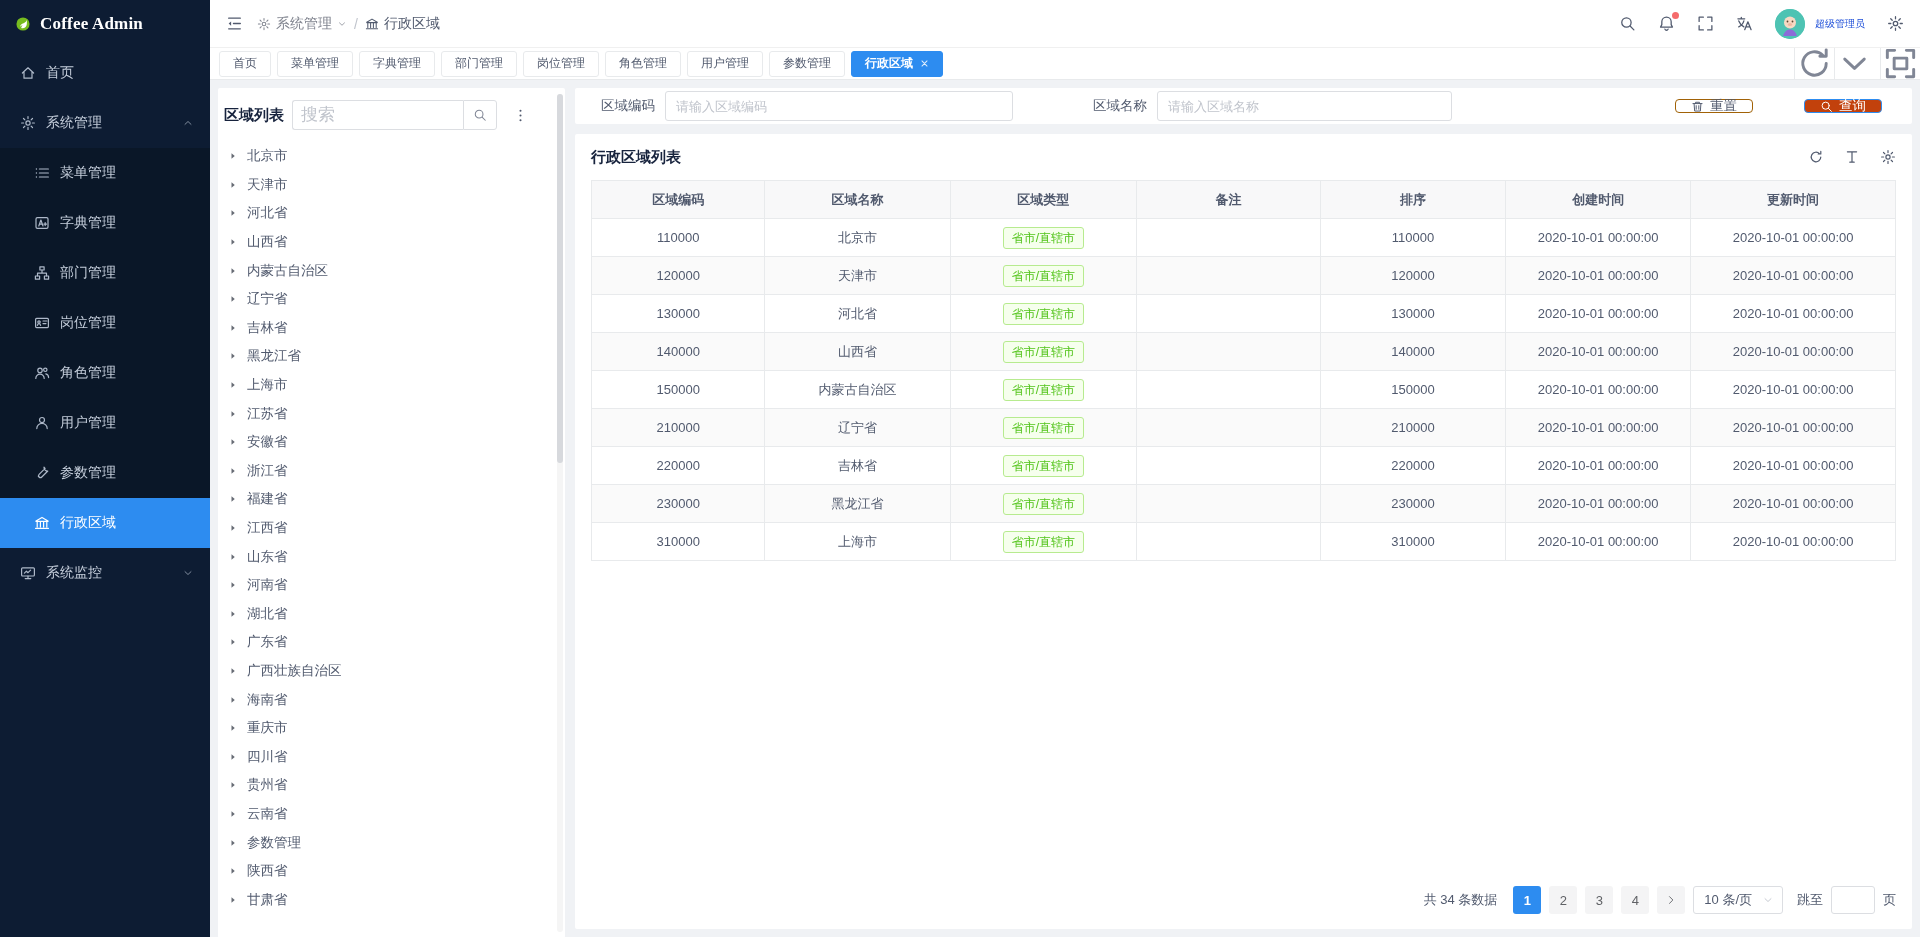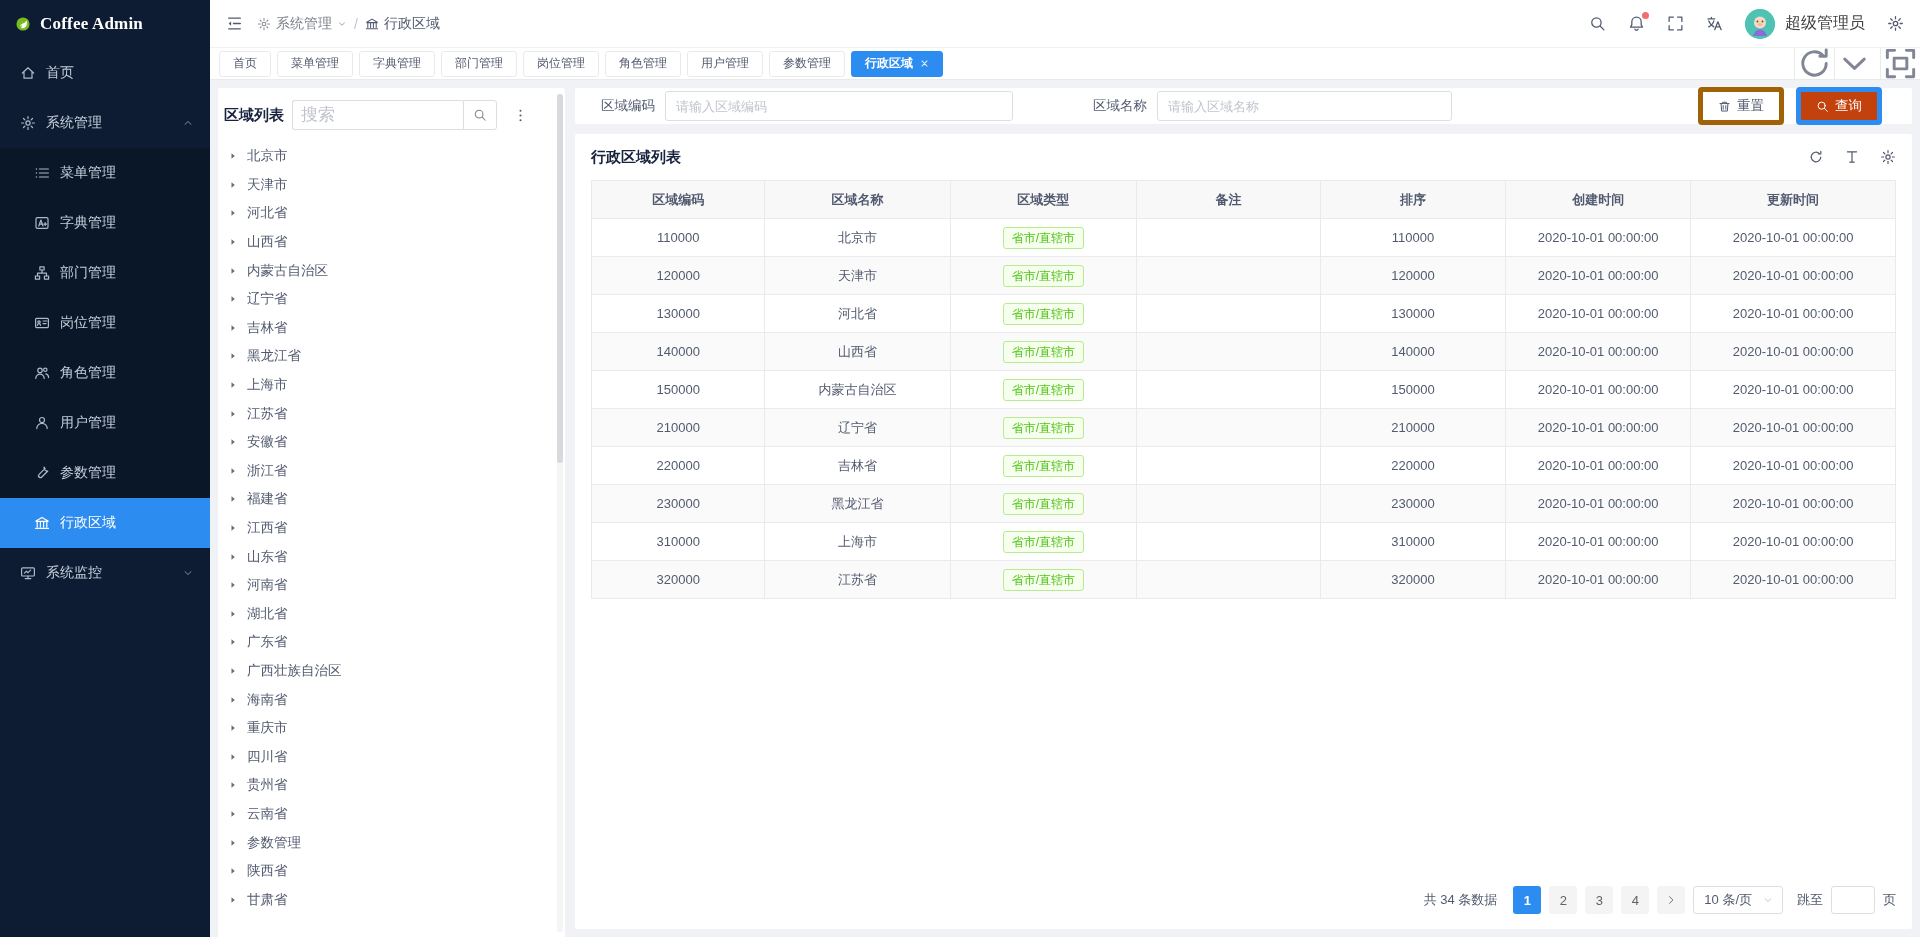--- a/index.html
+++ b/index.html
@@ -33,21 +33,21 @@
   .crumbs { display:flex; align-items:center; gap:7px; color:#80848f; font-size:14px; }
   .crumbs .ic { font-size:14px; }
   .crumb-link { display:flex; align-items:center; gap:5px; cursor:pointer; }
   .crumb-sep { color:#c0c4cc; }
   .crumb-cur { color:#515a6e; display:flex; align-items:center; gap:5px; cursor:pointer; }
   .top-right { margin-left:auto; display:flex; align-items:center; gap:22px; }
   .top-right .tool { position:relative; }
   .tool.has-dot::after { content:""; position:absolute; top:-3px; right:-4px; width:7px; height:7px; border-radius:50%; background:#f56c6c; }
   .userbox { display:flex; align-items:center; gap:10px; cursor:pointer; }
   .avatar { width:30px; height:30px; border-radius:50%; background:#4ec3b3; overflow:hidden; display:flex; align-items:center; justify-content:center; }
-  .username { font-size:16px; color:#404040; }
+  .username { font-size:10px; color:#1d4ed8; }
 
   
   .tabbar { height:32px; background:#ffffff; border-bottom:1px solid #e8eaec; display:flex; align-items:center; padding-left:9px; position:relative; flex-shrink:0; }
   .tabs { display:flex; align-items:center; overflow:hidden; margin-right:128px; }
   .tab { display:inline-flex; align-items:center; height:26px; padding:0 13px; border:1px solid #e8eaec; background:#fff; border-radius:3px; margin-right:6px; font-size:12px; color:#515a6e; gap:7px; cursor:pointer; white-space:nowrap; }
   .tab.on { background:#2d8cf0; border-color:#2d8cf0; color:#fff; font-weight:bold; }
   .tab .close { display:none; font-size:9px; opacity:.85; cursor:pointer; }
   .tab .close.show { display:inline-flex; }
   .tab-ctrls { position:absolute; right:0; top:0; bottom:0; display:flex; background:#fff; }
   .tab-ctrl { width:40px; border-left:1px solid #e8eaec; display:flex; align-items:center; justify-content:center; color:#808695; font-size:15px; cursor:pointer; }
@@ -74,21 +74,21 @@
   
   .work { flex:1; display:flex; flex-direction:column; gap:10px; min-width:0; }
   .filter-card { background:#fff; border-radius:2px; height:36px; flex-shrink:0; display:flex; align-items:center; padding:0 30px 0 26px; }
   .f-label { font-size:13.5px; color:#515a6e; white-space:nowrap; margin-right:10px; }
   .f-input { height:30px; border:1px solid #dcdee2; border-radius:3px; padding:0 10px; font-size:13px; color:#515a6e; outline:none; font-family:inherit; }
   .f-input::placeholder { color:#c0c4cc; }
   .f-code { width:348px; }
   .f-name { width:295px; margin-right:0; }
   .gap2 { margin-left:80px; }
   .f-btns { margin-left:auto; display:flex; gap:12px; }
-  .btn { height:38px; display:inline-flex; align-items:center; gap:6px; padding:0 15px; border-radius:4px; font-size:13.5px; cursor:pointer; border:5px solid #a16207; background:#fff; color:#515a6e; font-family:inherit; }
+  .btn { height:14px; display:inline-flex; align-items:center; gap:6px; padding:0 15px; border-radius:4px; font-size:13.5px; cursor:pointer; border:1px solid #a16207; background:#fff; color:#515a6e; font-family:inherit;margin-left:39px; }
   .btn .ic { font-size:13px; }
   .btn-primary { background:#c2410c; border-color:#2d8cf0; color:#fff; }
 
   
   .table-card { background:#fff; border-radius:2px; flex:1; margin-bottom:8px; padding:0 16px; display:flex; flex-direction:column; min-height:0; }
   .card-head { height:46px; display:flex; align-items:center; flex-shrink:0; }
   .card-title { font-size:15px; font-weight:bold; color:#17233d; }
   .card-tools { margin-left:auto; display:flex; align-items:center; gap:20px; color:#515a6e; font-size:16px; }
   .card-tools .ic { cursor:pointer; }
   table { width:100%; border-collapse:collapse; table-layout:fixed; font-size:13px; color:#515a6e; }
@@ -856,29 +856,20 @@
               <tr>
                 <td>310000</td>
                 <td>上海市</td>
                 <td><span class="badge">省市/直辖市</span></td>
                 <td></td>
                 <td>310000</td>
                 <td>2020-10-01 00:00:00</td>
                 <td>2020-10-01 00:00:00</td>
               </tr>
 
-              <tr>
-                <td>320000</td>
-                <td>江苏省</td>
-                <td><span class="badge">省市/直辖市</span></td>
-                <td></td>
-                <td>320000</td>
-                <td>2020-10-01 00:00:00</td>
-                <td>2020-10-01 00:00:00</td>
-              </tr>
 
           </tbody>
         </table>
 
         <div class="card-foot">
           <span class="total-text">共 34 条数据</span>
 
             <span class="page-btn on">1</span>
 
             <span class="page-btn">2</span>

